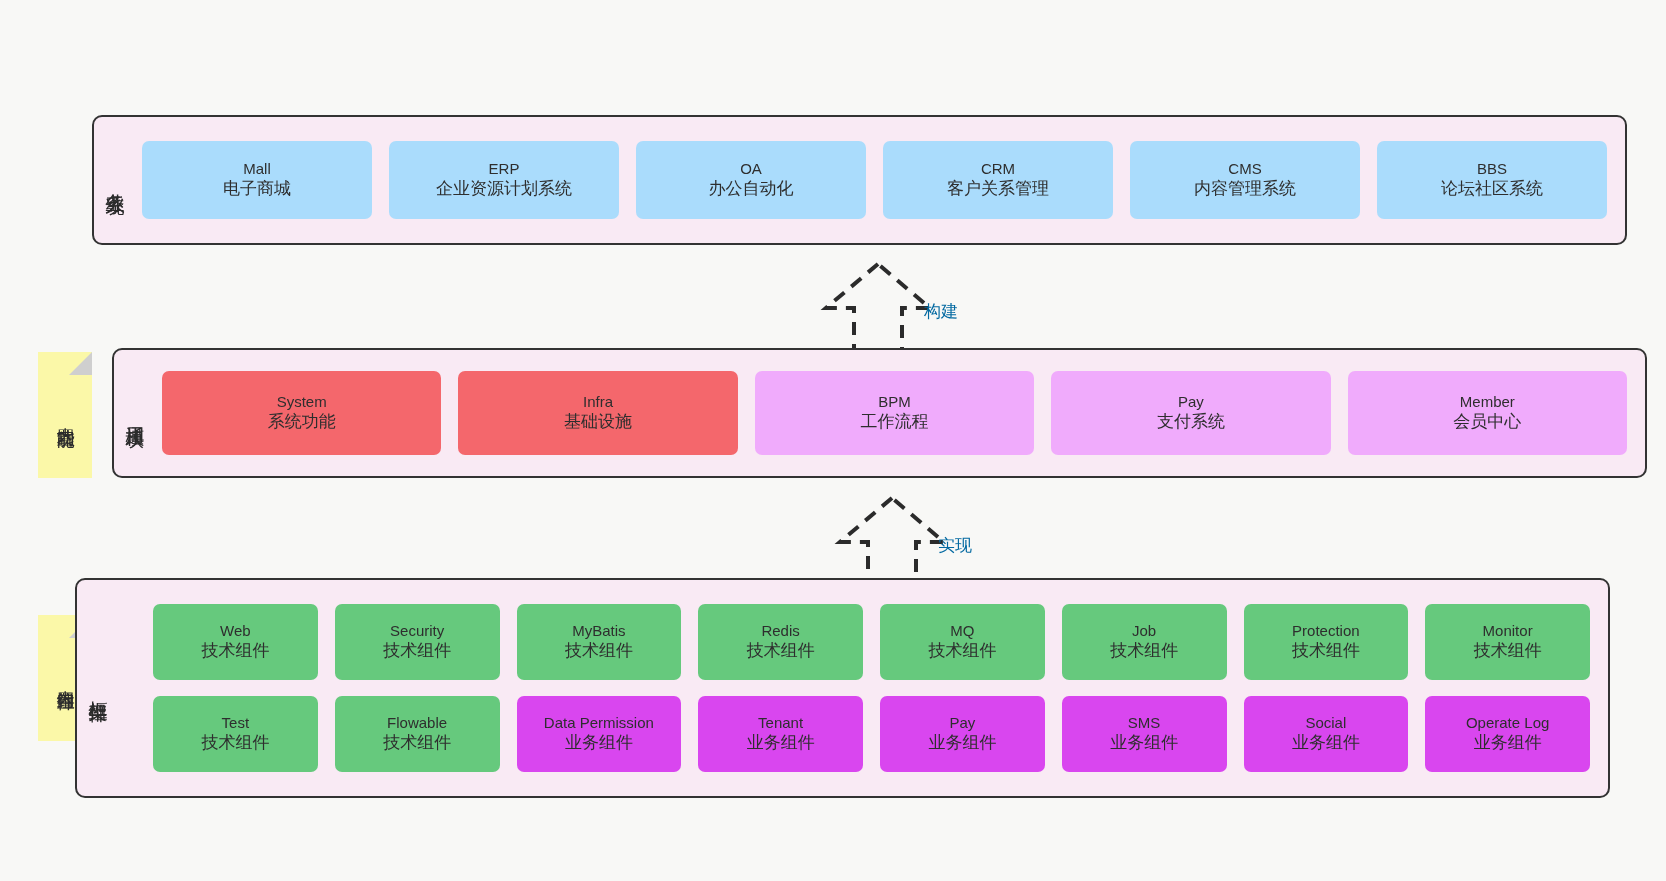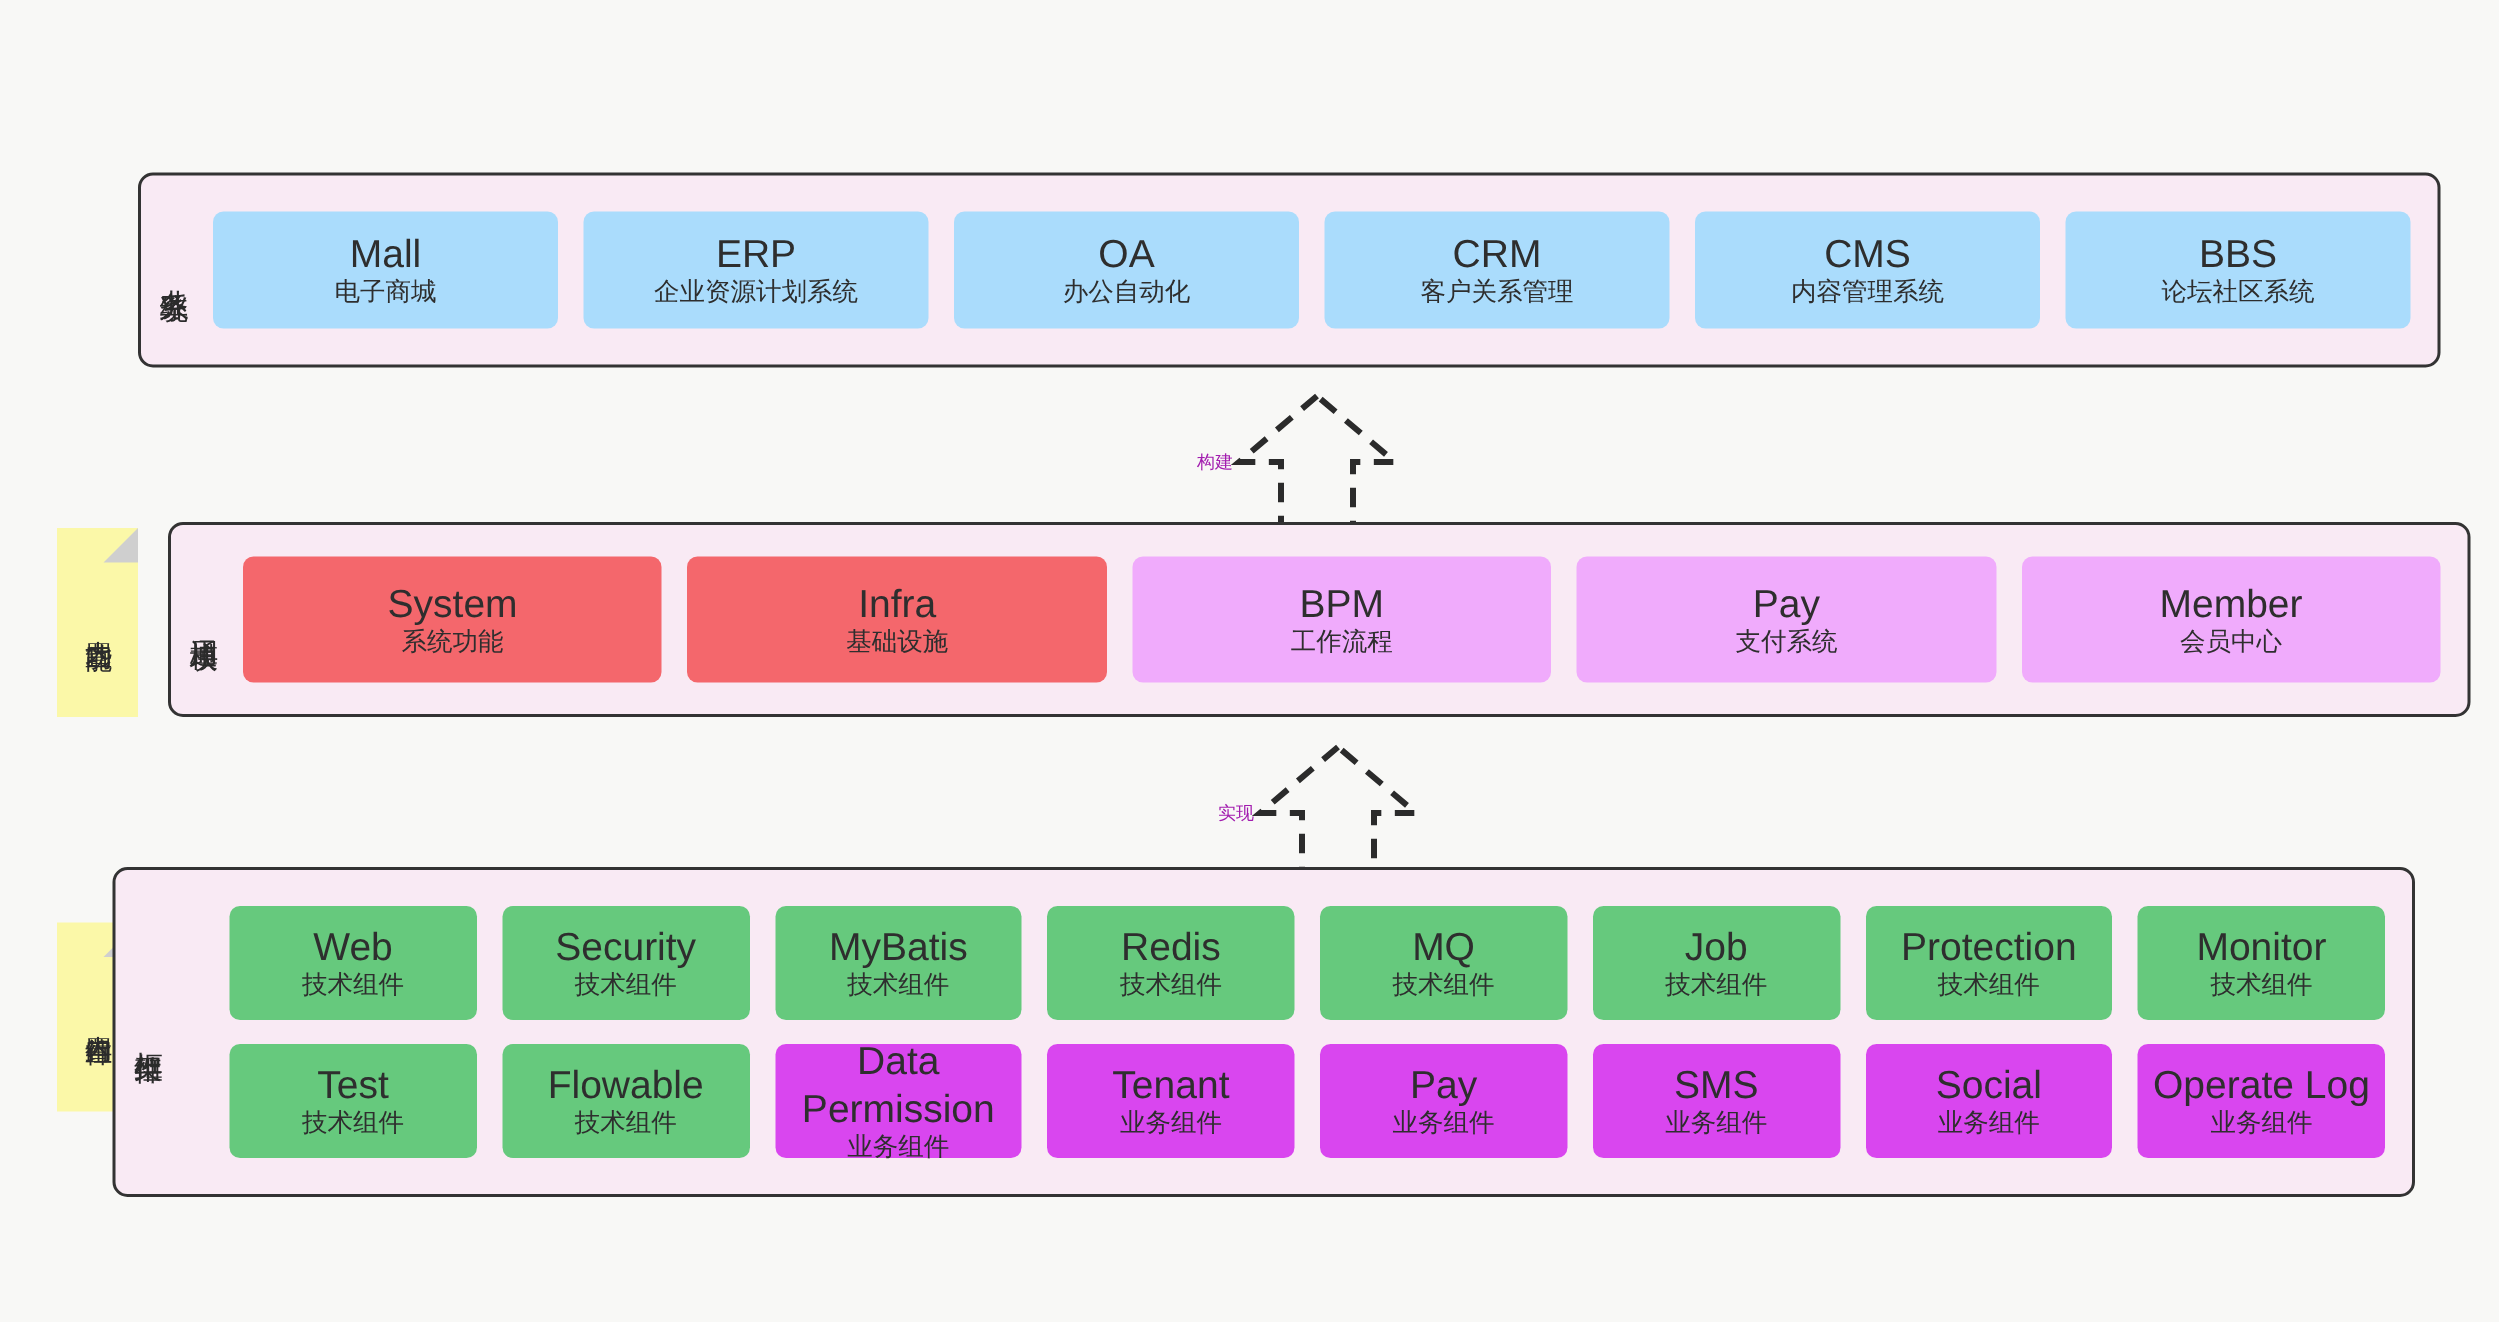--- a/index.html
+++ b/index.html
@@ -61,21 +61,21 @@
     border-radius: 7px;
     display: flex;
     flex-direction: column;
     align-items: center;
     justify-content: center;
     text-align: center;
     color: #2e2e2e;
     line-height: 1.22;
     padding: 4px 6px;
   }
-  .node .en { font-size: 26px; }
+  .node .en { font-size: 15px; }
   .node .cn { font-size: 17px; }
 
   .node.blue      { background: #aadcfc; height: 78px; }
   .node.red       { background: #f4676c; height: 84px; }
   .node.pink      { background: #f0abfc; height: 84px; }
   .node.green     { background: #66c97d; height: 76px; }
   .node.lightgreen{ background: #d946ef; height: 76px; }
 
   
   .note {
@@ -106,23 +106,23 @@
   .connector {
     position: absolute;
     width: 160px;
     height: 96px;
   }
   .connector svg { display: block; width: 160px; height: 96px; }
   .connector .conn-label {
     position: absolute;
     left: 0; right: 0;
     top: 42px;
-    text-align: left;
-    font-size: 12px;
-    color: #a21caf;
+    text-align: right;
+    font-size: 17px;
+    color: #0369a1;
     user-select: none;
   }
 </style>
 </head>
 <body>
 
 <div class="canvas">
 
   <div class="layer" style="left:92px; top:115px; width:1535px; height:130px;">
     <div class="layer-title">业务系统</div>

